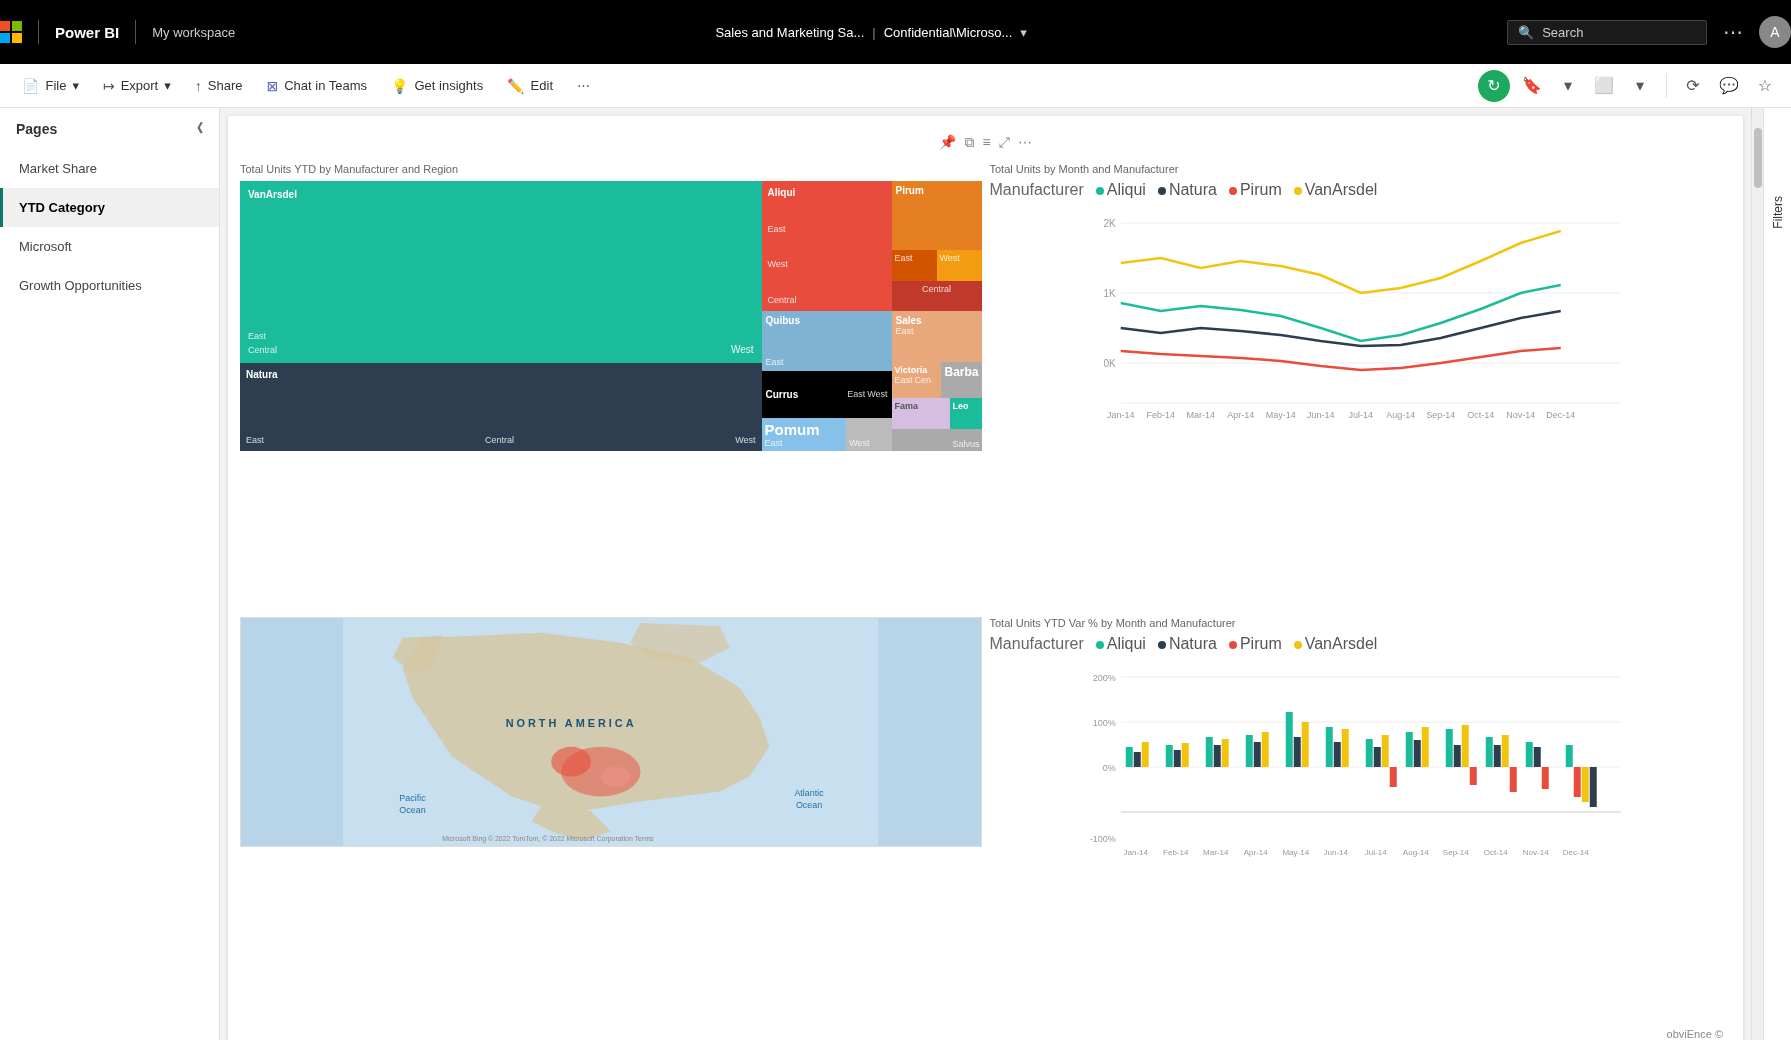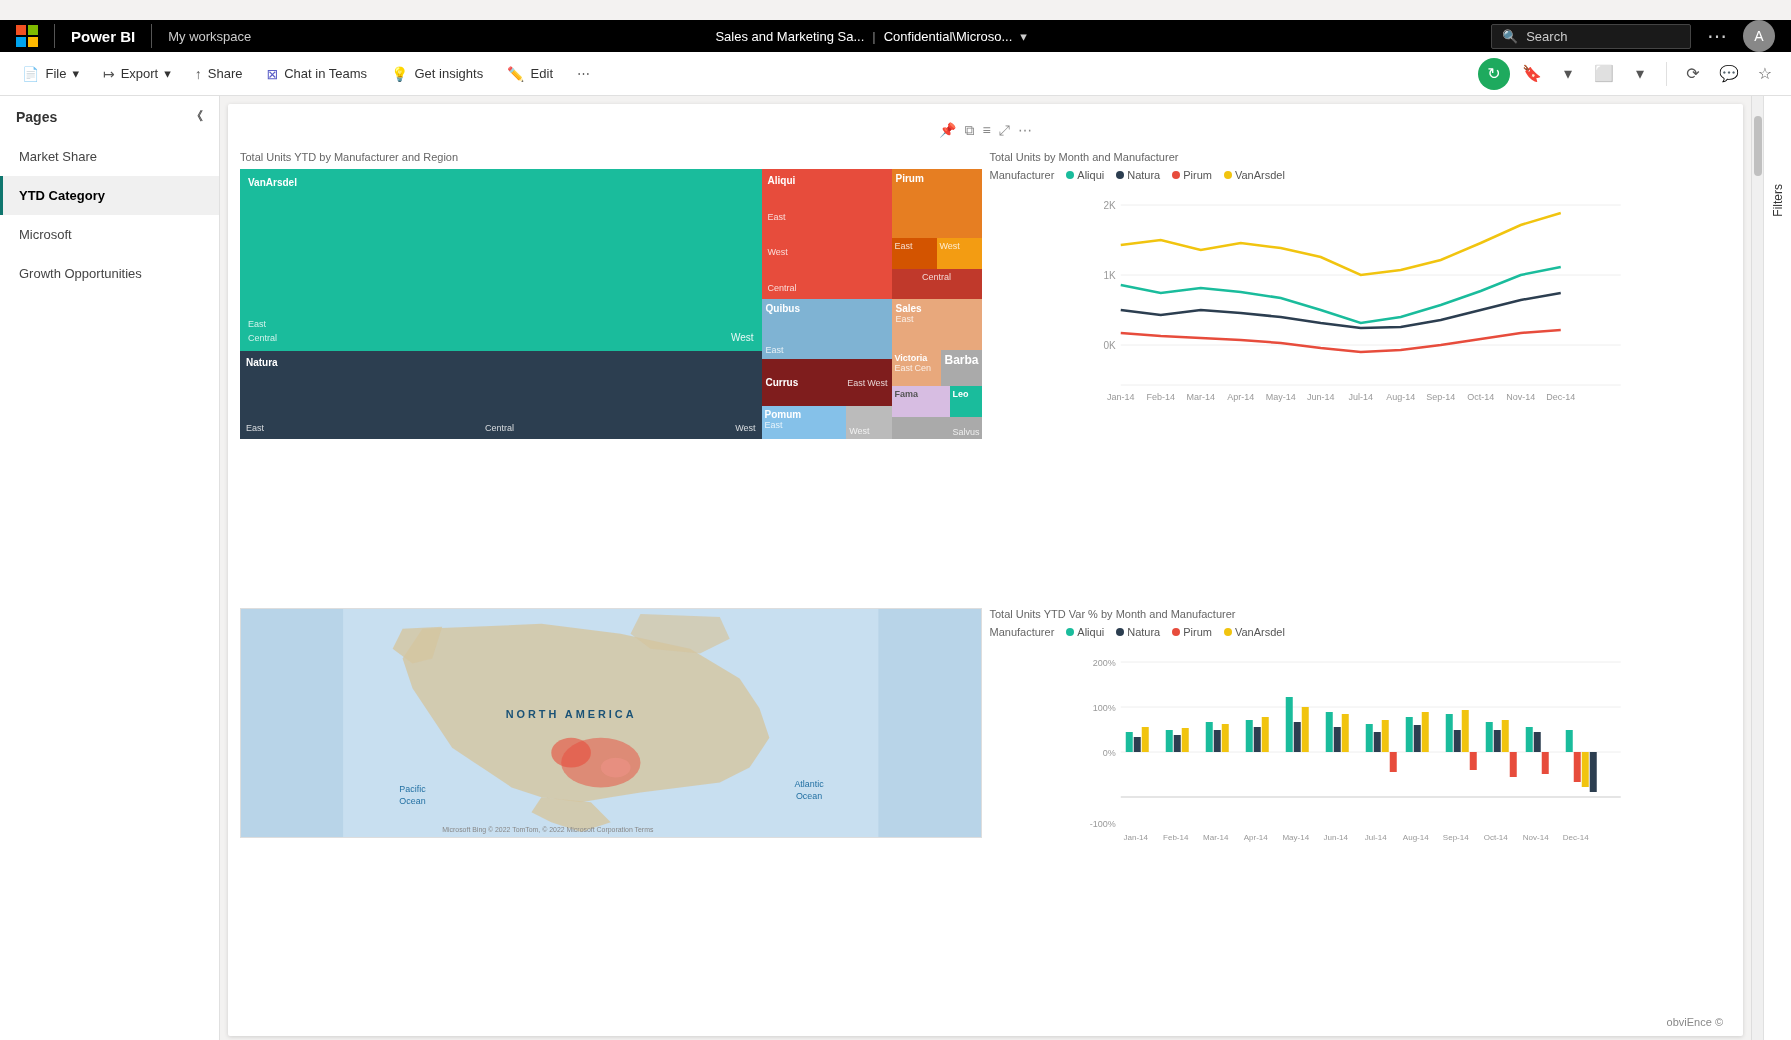--- a/index.html
+++ b/index.html
@@ -1,21 +1,21 @@
 <!DOCTYPE html>
 <html><head>
   <meta charset="utf-8">
   <style>
     * { box-sizing: border-box; margin: 0; padding: 0; }
     body { font-family: 'Segoe UI', Arial, sans-serif; background: #f3f2f1; overflow: hidden; width: 1791px; height: 1040px; }
 
     
     .top-bar {
-      display: flex; align-items: center; height: 32px;
-      background: #000; padding: 0 16px; gap: 16px; margin-top: 20px;
+      display: flex; align-items: center; height: 64px;
+      background: #000; padding: 0 0; gap: 16px;
     }
     .ms-logo { display: flex; gap: 2px; }
     .ms-logo-grid { width: 22px; height: 22px; display: grid; grid-template-columns: 1fr 1fr; gap: 2px; }
     .ms-logo-grid div:nth-child(1) { background: #f25022; }
     .ms-logo-grid div:nth-child(2) { background: #7fba00; }
     .ms-logo-grid div:nth-child(3) { background: #00a4ef; }
     .ms-logo-grid div:nth-child(4) { background: #ffb900; }
     .top-bar-divider { width: 1px; height: 24px; background: #555; }
     .top-bar-brand { color: #fff; font-size: 15px; font-weight: 600; }
     .top-bar-workspace { color: #ccc; font-size: 13px; }
@@ -89,21 +89,21 @@
       font-size: 11px; color: #666; margin-bottom: 6px;
     }
 
     
     .treemap-container {
       width: 100%; height: 270px; display: flex; position: relative; overflow: hidden;
     }
 
     .tm-label { color: #fff; font-size: 10px; font-weight: 600; }
     .tm-sublabel { color: rgba(255,255,255,0.8); font-size: 9px; }
-    .chart-legend { display: flex; gap: 12px; font-size: 11px; color: #555; margin-bottom: 4px; align-items: center; }
+    .chart-legend { display: flex; gap: 12px; font-size: 16px; color: #555; margin-bottom: 4px; align-items: center; }
     .legend-dot { width: 8px; height: 8px; border-radius: 50%; display: inline-block; margin-right: 3px; }
 
     
     .map-container {
       width: 100%; height: 230px; background: #b8d4e8; position: relative; overflow: hidden; border: 1px solid #ddd;
     }
 
     
     .filters-panel {
       width: 28px; background: #fff; border-left: 1px solid #e0e0e0;
@@ -263,31 +263,31 @@
               <div class="tm-sublabel">East</div>
               <div class="tm-sublabel">West</div>
               <div class="tm-sublabel">Central</div>
             </div>
 
             <div style="background:#7fb3d3;flex:0.8;padding:4px;display:flex;flex-direction:column;justify-content:space-between;">
               <div class="tm-label">Quibus</div>
               <div class="tm-sublabel">East</div>
             </div>
 
-            <div style="background:#7f1d1d;flex:0.6;padding:4px;display:flex;align-items:center;justify-content:space-between;">
+            <div style="background:#000000;flex:0.6;padding:4px;display:flex;align-items:center;justify-content:space-between;">
               <div class="tm-label">Currus</div>
               <div style="display:flex;gap:2px;">
                 <span class="tm-sublabel">East</span>
                 <span class="tm-sublabel">West</span>
               </div>
             </div>
 
             <div style="display:flex;flex:0.5;">
               <div style="background:#85c1e9;flex:1;padding:3px;">
-                <div class="tm-label" style="font-size:10px;">Pomum</div>
+                <div class="tm-label" style="font-size:15px;">Pomum</div>
                 <div class="tm-sublabel">East</div>
               </div>
               <div style="background:#bbb;flex:0.5;padding:3px;display:flex;align-items:flex-end;">
                 <div class="tm-sublabel">West</div>
               </div>
             </div>
           </div>
 
           <div style="display:flex;flex-direction:column;width:90px;">
             <div style="background:#e67e22;flex:1;padding:4px;">

